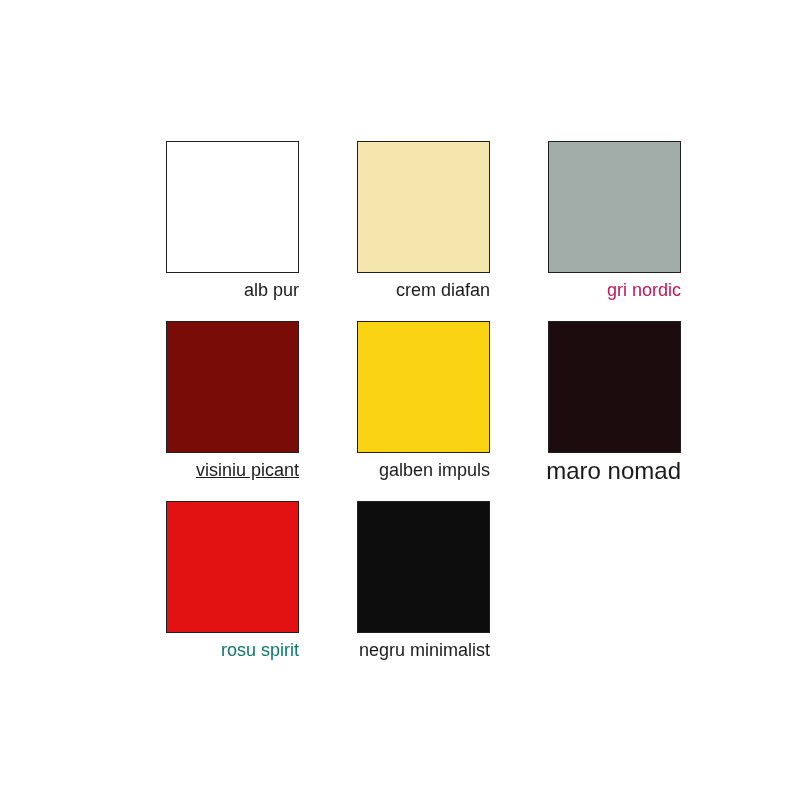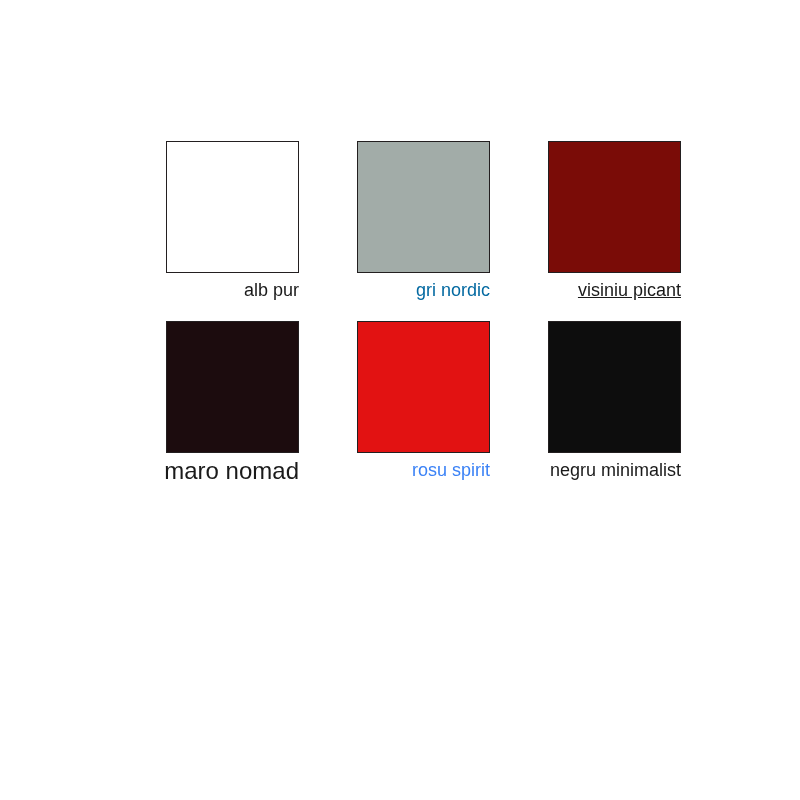--- a/index.html
+++ b/index.html
@@ -63,40 +63,48 @@
 <body>
 
 <div id="palette-canvas" style="background: rgb(255, 255, 255);">
   <div class="swatch-grid">
 
     <div class="swatch-cell">
       <div class="swatch-chip" style="background-color: rgb(255, 255, 255); border-color: rgb(35, 31, 32);"></div>
       <div class="swatch-label" style="color: rgb(26, 26, 26); font-size: 18px;">alb pur</div>
     </div>
 
+    <div class="swatch-cell">
+      <div class="swatch-chip" style="background-color: rgb(245, 230, 173); border-color: rgb(35, 31, 32);"></div>
+      <div class="swatch-label" style="color: rgb(26, 26, 26); font-size: 18px;">crem diafan</div>
+    </div>
 
     <div class="swatch-cell">
       <div class="swatch-chip" style="background-color: rgb(162, 172, 168); border-color: rgb(35, 31, 32);"></div>
-      <div class="swatch-label" style="color: #0369a1; font-size: 18px;">gri nordic</div>
+      <div class="swatch-label" style="color: #be185d; font-size: 18px;">gri nordic</div>
     </div>
 
     <div class="swatch-cell">
       <div class="swatch-chip" style="background-color: rgb(122, 12, 7); border-color: rgb(35, 31, 32);"></div>
       <div class="swatch-label" style="color: rgb(26, 26, 26); font-size: 18px; text-decoration: underline;">visiniu picant</div>
     </div>
 
+    <div class="swatch-cell">
+      <div class="swatch-chip" style="background-color: rgb(250, 211, 19); border-color: rgb(35, 31, 32);"></div>
+      <div class="swatch-label" style="color: rgb(26, 26, 26); font-size: 18px;">galben impuls</div>
+    </div>
 
     <div class="swatch-cell">
       <div class="swatch-chip" style="background-color: rgb(28, 12, 14); border-color: rgb(35, 31, 32);"></div>
       <div class="swatch-label" style="color: rgb(26, 26, 26); font-size: 24px;">maro nomad</div>
     </div>
 
     <div class="swatch-cell">
       <div class="swatch-chip" style="background-color: rgb(226, 18, 18); border-color: rgb(35, 31, 32);"></div>
-      <div class="swatch-label" style="color: #3b82f6; font-size: 18px;">rosu spirit</div>
+      <div class="swatch-label" style="color: #0f766e; font-size: 18px;">rosu spirit</div>
     </div>
 
     <div class="swatch-cell">
       <div class="swatch-chip" style="background-color: rgb(13, 13, 13); border-color: rgb(35, 31, 32);"></div>
       <div class="swatch-label" style="color: rgb(26, 26, 26); font-size: 18px; margin-left: 44px;">negru minimalist</div>
     </div>
 
   </div>
 </div>
 

